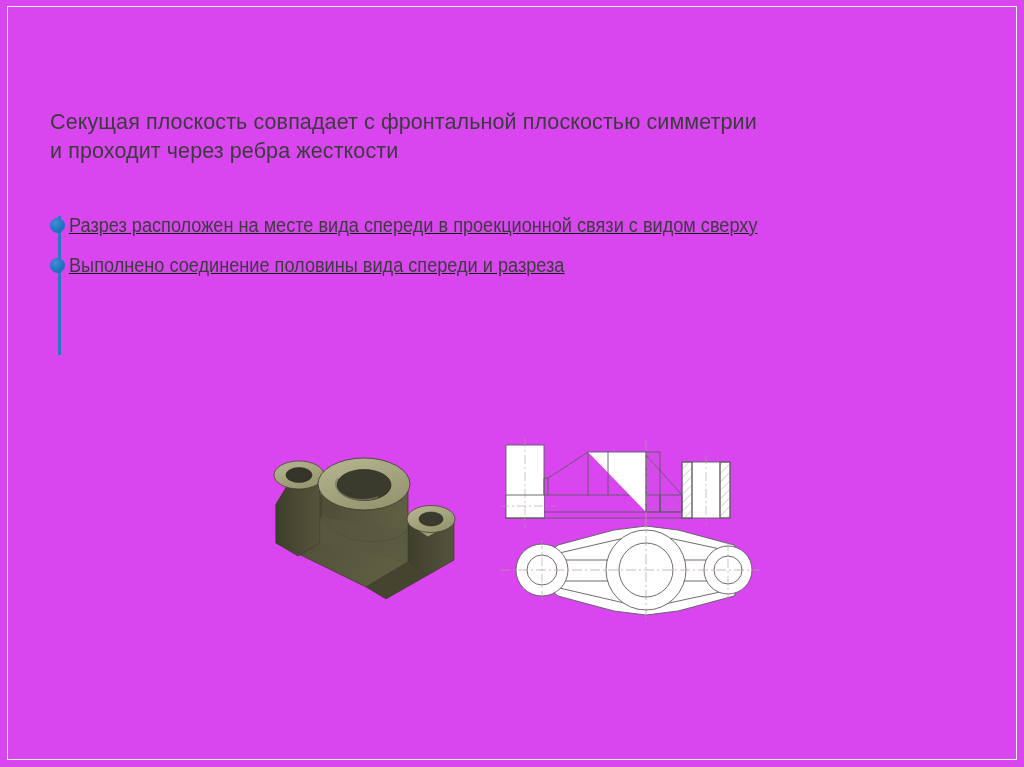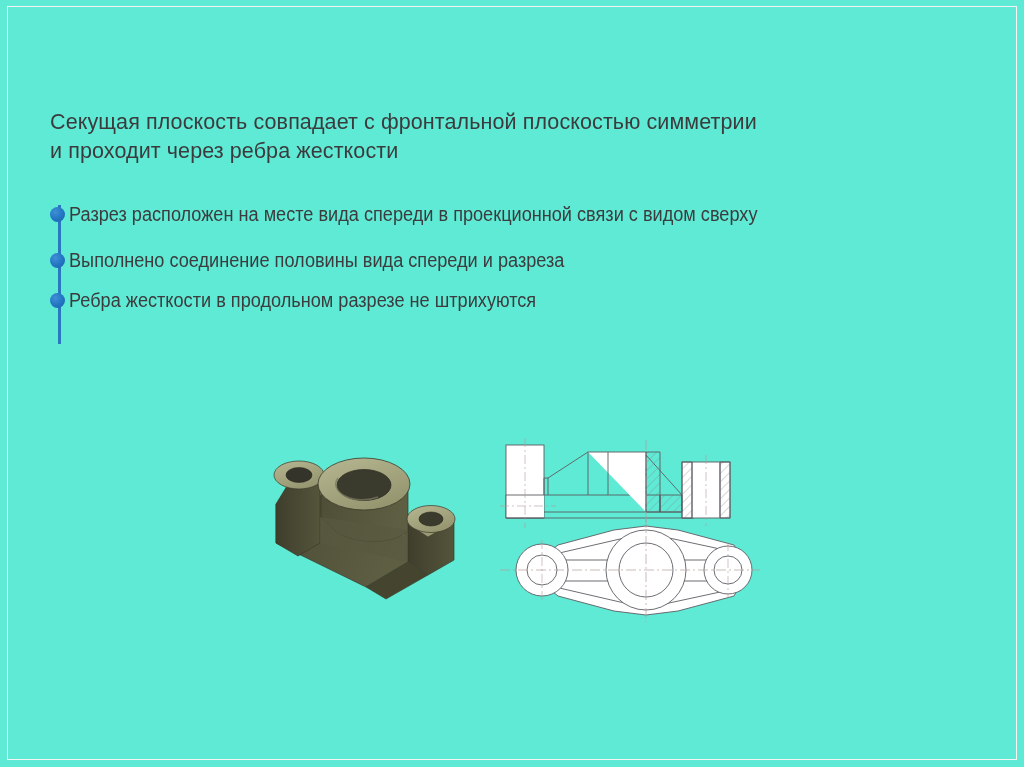--- a/index.html
+++ b/index.html
@@ -10,21 +10,21 @@
   body {
     width: 1024px;
     height: 767px;
     font-family: "Liberation Sans", sans-serif;
     overflow: hidden;
   }
   #slide {
     position: relative;
     width: 1024px;
     height: 767px;
-    background: #5eead4;
+    background: #d946ef;
     box-sizing: border-box;
   }
   
   #slide-border {
     position: absolute;
     left: 7px;
     top: 6px;
     right: 7px;
     bottom: 7px;
     border: 1px solid #f4f4f5;
@@ -43,22 +43,23 @@
     line-height: 29px;
     color: #3b3b3d;
     letter-spacing: 0.1px;
     white-space: pre-line;
   }
 
   
   #bullets {
     position: absolute;
     left: 48px;
-    top: 191px;
+    top: 202px;
     width: 910px;
+    text-decoration: underline;
   }
   .bullet-row {
     position: relative;
     height: 46px;
     display: flex;
     align-items: center;
   }
   .bullet-row:last-child { height: 34px; }
   .connector {
     position: absolute;
@@ -127,24 +128,20 @@
     <div class="bullet-row">
       <span class="bullet-dot"></span>
       <span class="bullet-text">Разрез расположен на месте вида спереди в проекционной связи с видом сверху</span>
     </div>
 
     <div class="bullet-row">
       <span class="bullet-dot"></span>
       <span class="bullet-text">Выполнено соединение половины вида спереди и разреза</span>
     </div>
 
-    <div class="bullet-row">
-      <span class="bullet-dot"></span>
-      <span class="bullet-text">Ребра жесткости в продольном разрезе не штрихуются</span>
-    </div>
 
 
   </div>
 
   <div id="part-3d">
     <svg width="220" height="195" viewBox="0 0 220 195" xmlns="http://www.w3.org/2000/svg">
       <defs>
         <linearGradient id="gTop" x1="0" y1="0" x2="0.6" y2="1">
           <stop offset="0%" stop-color="#b7b793"></stop>
           <stop offset="100%" stop-color="#95956f"></stop>

